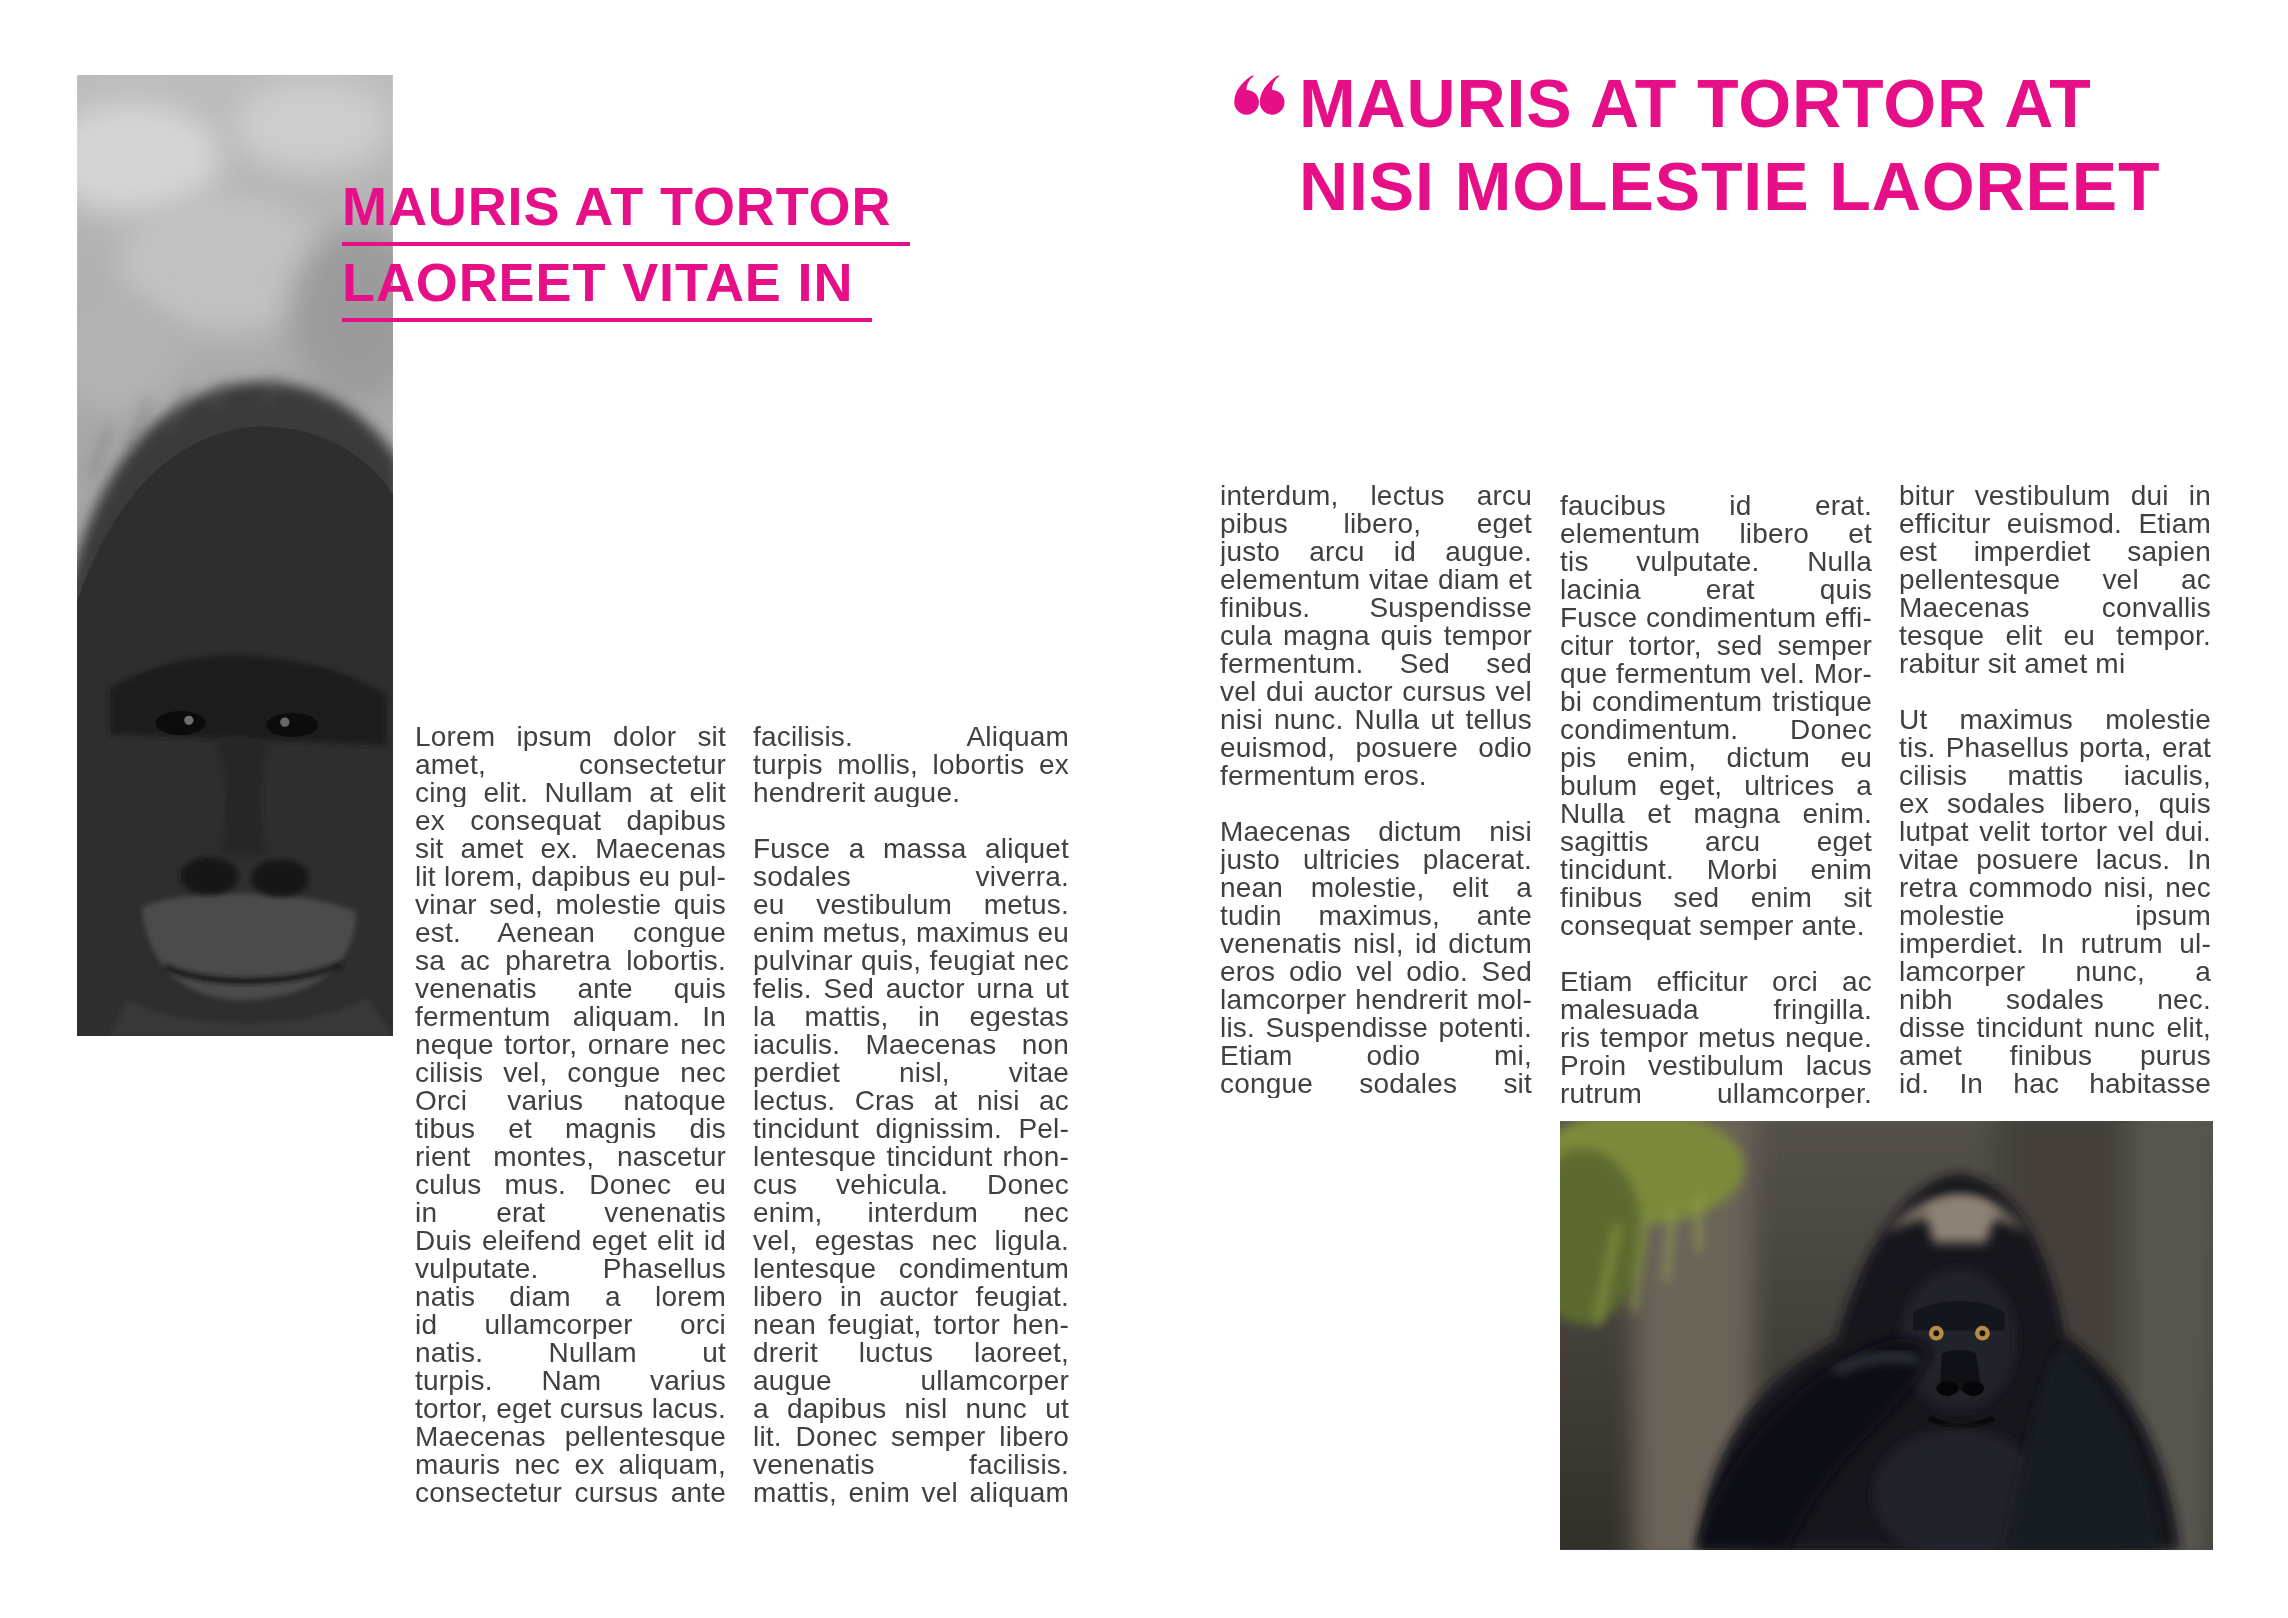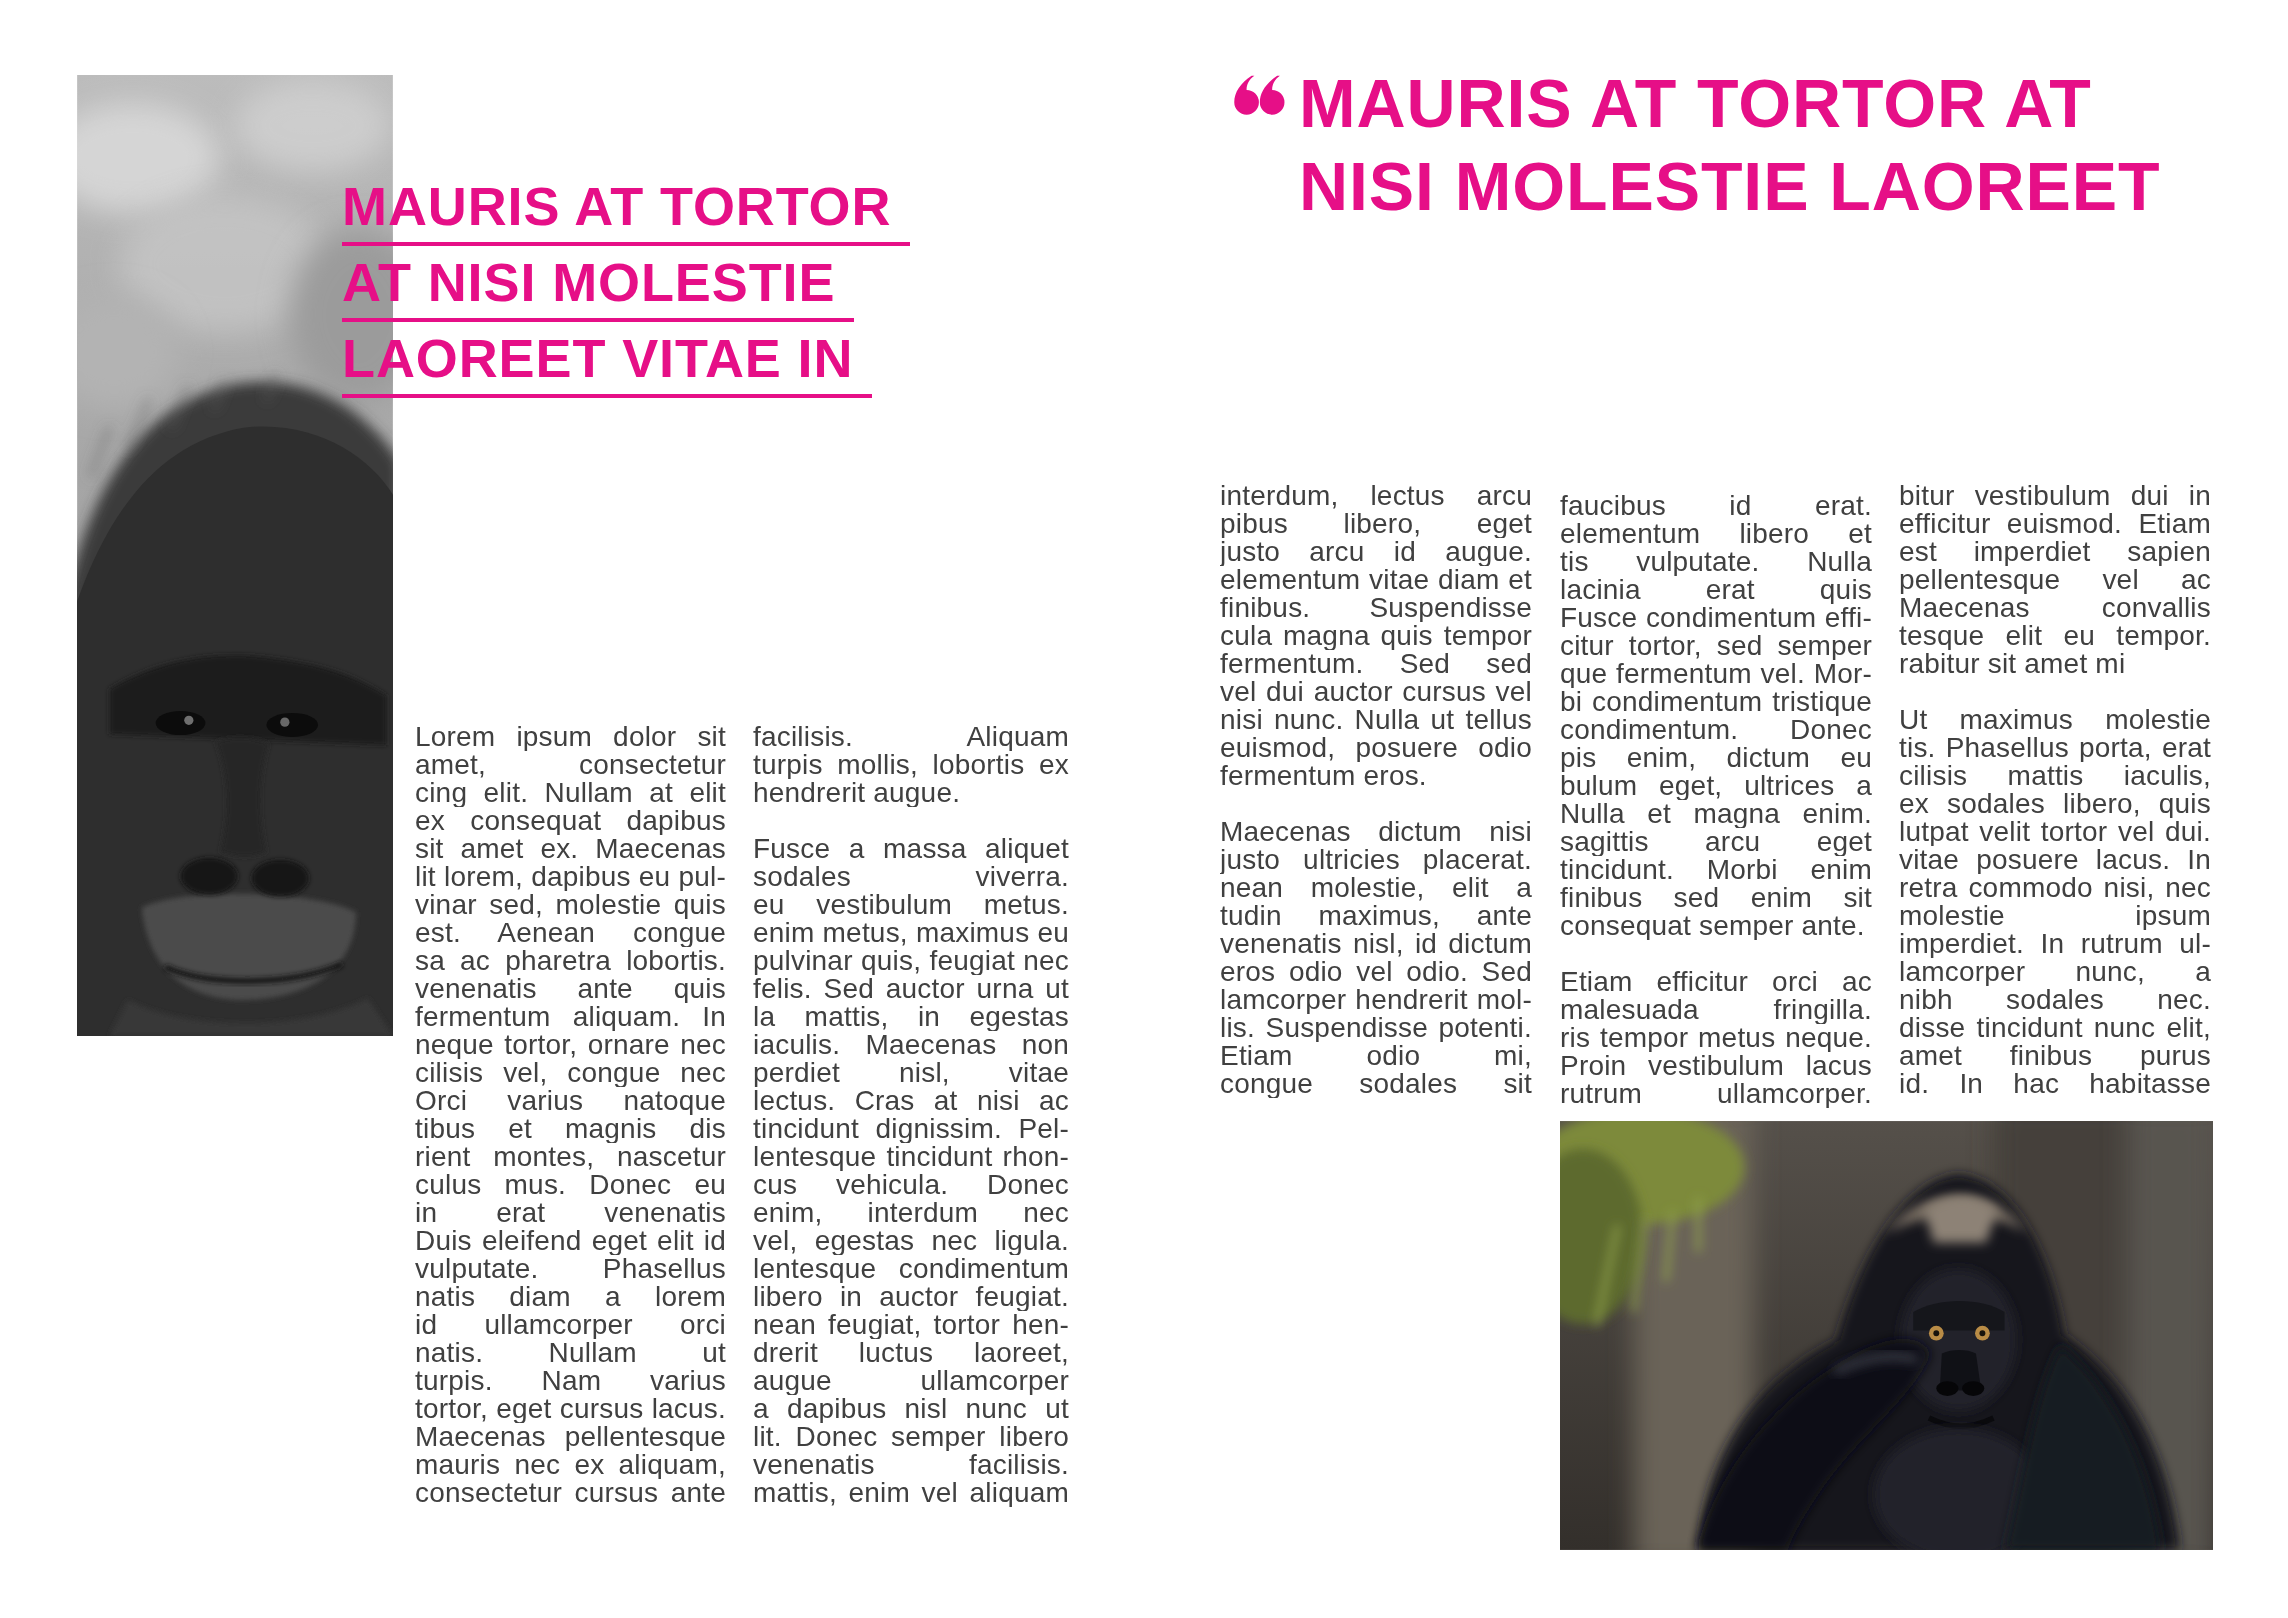--- a/index.html
+++ b/index.html
@@ -91,21 +91,20 @@
         <path d="M70,902 C110,880 255,882 302,907 C302,962 260,1000 182,1002 C112,1002 76,962 70,902 Z" fill="#4c4c4c" filter="url(#b3)"></path>
         <ellipse cx="143" cy="868" rx="31" ry="20" fill="#121212" filter="url(#b3)"></ellipse>
         <ellipse cx="220" cy="870" rx="31" ry="20" fill="#121212" filter="url(#b3)"></ellipse>
         <path d="M95,966 C140,987 232,987 287,963" stroke="#161616" stroke-width="6" fill="none" filter="url(#b3)"></path>
         <path d="M55,1002 C120,1036 245,1036 315,1000 L342,1041 L35,1041 Z" fill="#383838" filter="url(#b3)"></path>
       </svg>
     </div>
 
     <div class="headline" id="left-headline">
         <div class="hl-line"><span>MAURIS AT TORTOR</span></div>
-        <div class="hl-line"><span>AT NISI MOLESTIE</span></div>
         <div class="hl-line"><span>LAOREET VITAE IN</span></div>
       </div>
 
     <div class="bcol" id="lcol1">
         <div class="bline">Lorem ipsum dolor sit</div>
         <div class="bline">amet, consectetur adipis-</div>
         <div class="bline">cing elit. Nullam at elit quis</div>
         <div class="bline">ex consequat dapibus vel</div>
         <div class="bline">sit amet ex. Maecenas ve-</div>
         <div class="bline">lit lorem, dapibus eu pul-</div>

